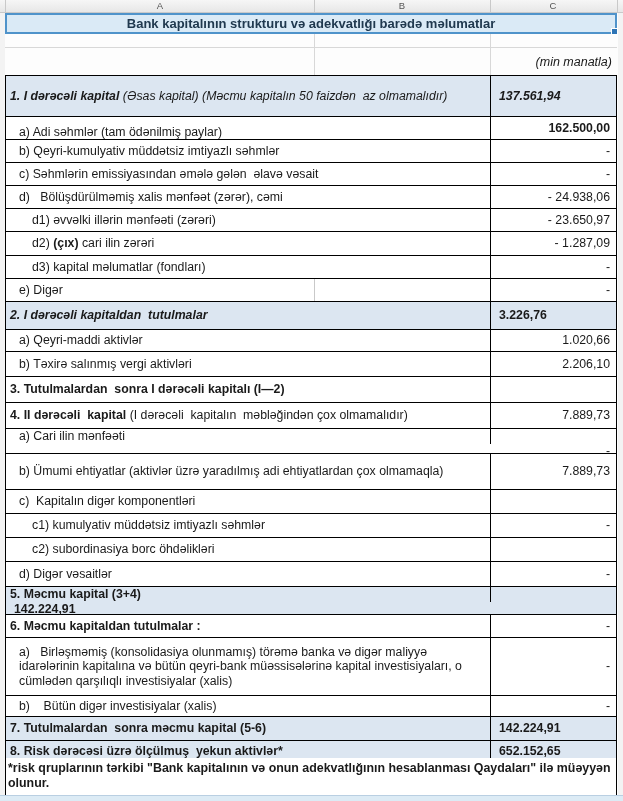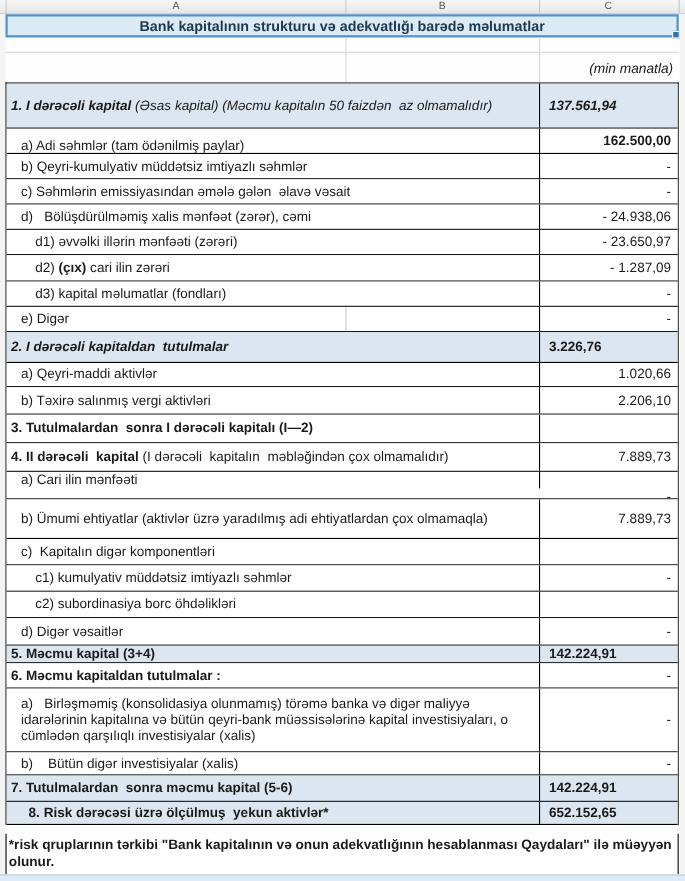--- a/index.html
+++ b/index.html
@@ -199,42 +199,42 @@
         <div class="cell value">-</div>
       </div>
       <div class="grid-row" style="height: 24px;">
         <div class="cell label" style="padding-left: 26px;"><span>c2) subordinasiya borc öhdəlikləri</span></div>
         <div class="cell value"></div>
       </div>
       <div class="grid-row" style="height: 25px;">
         <div class="cell label" style="padding-left: 13px;"><span>d) Digər vəsaitlər</span></div>
         <div class="cell value">-</div>
       </div>
-      <div class="grid-row section" style="height: 16px;">
+      <div class="grid-row section" style="height: 28px; flex-direction: column;">
         <div class="cell label" style="padding-left: 4px;"><span class="b">5. Məcmu kapital (3+4)</span></div>
         <div class="cell value left b">142.224,91</div>
       </div>
       <div class="grid-row" style="height: 23px;">
         <div class="cell label" style="padding-left: 4px;"><span class="b">6. Məcmu kapitaldan tutulmalar :</span></div>
         <div class="cell value">-</div>
       </div>
       <div class="grid-row" style="height: 58px; gap: 41px;">
         <div class="cell label" style="padding-left: 13px;"><span>a)   Birləşməmiş (konsolidasiya olunmamış) törəmə banka və digər maliyyə idarələrinin kapitalına və bütün qeyri-bank müəssisələrinə kapital investisiyaları, o cümlədən qarşılıqlı investisiyalar (xalis)</span></div>
         <div class="cell value">-</div>
       </div>
       <div class="grid-row" style="height: 21px;">
         <div class="cell label" style="padding-left: 13px;"><span>b)    Bütün digər investisiyalar (xalis)</span></div>
         <div class="cell value">-</div>
       </div>
       <div class="grid-row section" style="height: 24px;">
         <div class="cell label" style="padding-left: 4px;"><span class="b">7. Tutulmalardan  sonra məcmu kapital (5-6)</span></div>
         <div class="cell value left b">142.224,91</div>
       </div>
       <div class="grid-row section" style="height: 21px;">
-        <div class="cell label" style="padding-left: 20px;"><span class="b">8. Risk dərəcəsi üzrə ölçülmuş  yekun aktivlər*</span></div>
+        <div class="cell label" style="padding-left: 4px;"><span class="b">8. Risk dərəcəsi üzrə ölçülmuş  yekun aktivlər*</span></div>
         <div class="cell value left b">652.152,65</div>
       </div>
     </div>
 
   <div class="footnote">
     <span>*risk qruplarının tərkibi "Bank kapitalının və onun adekvatlığının hesablanması Qaydaları" ilə müəyyən olunur.</span>
   </div>
 
   <div class="bottom-strip"></div>
 </div>

